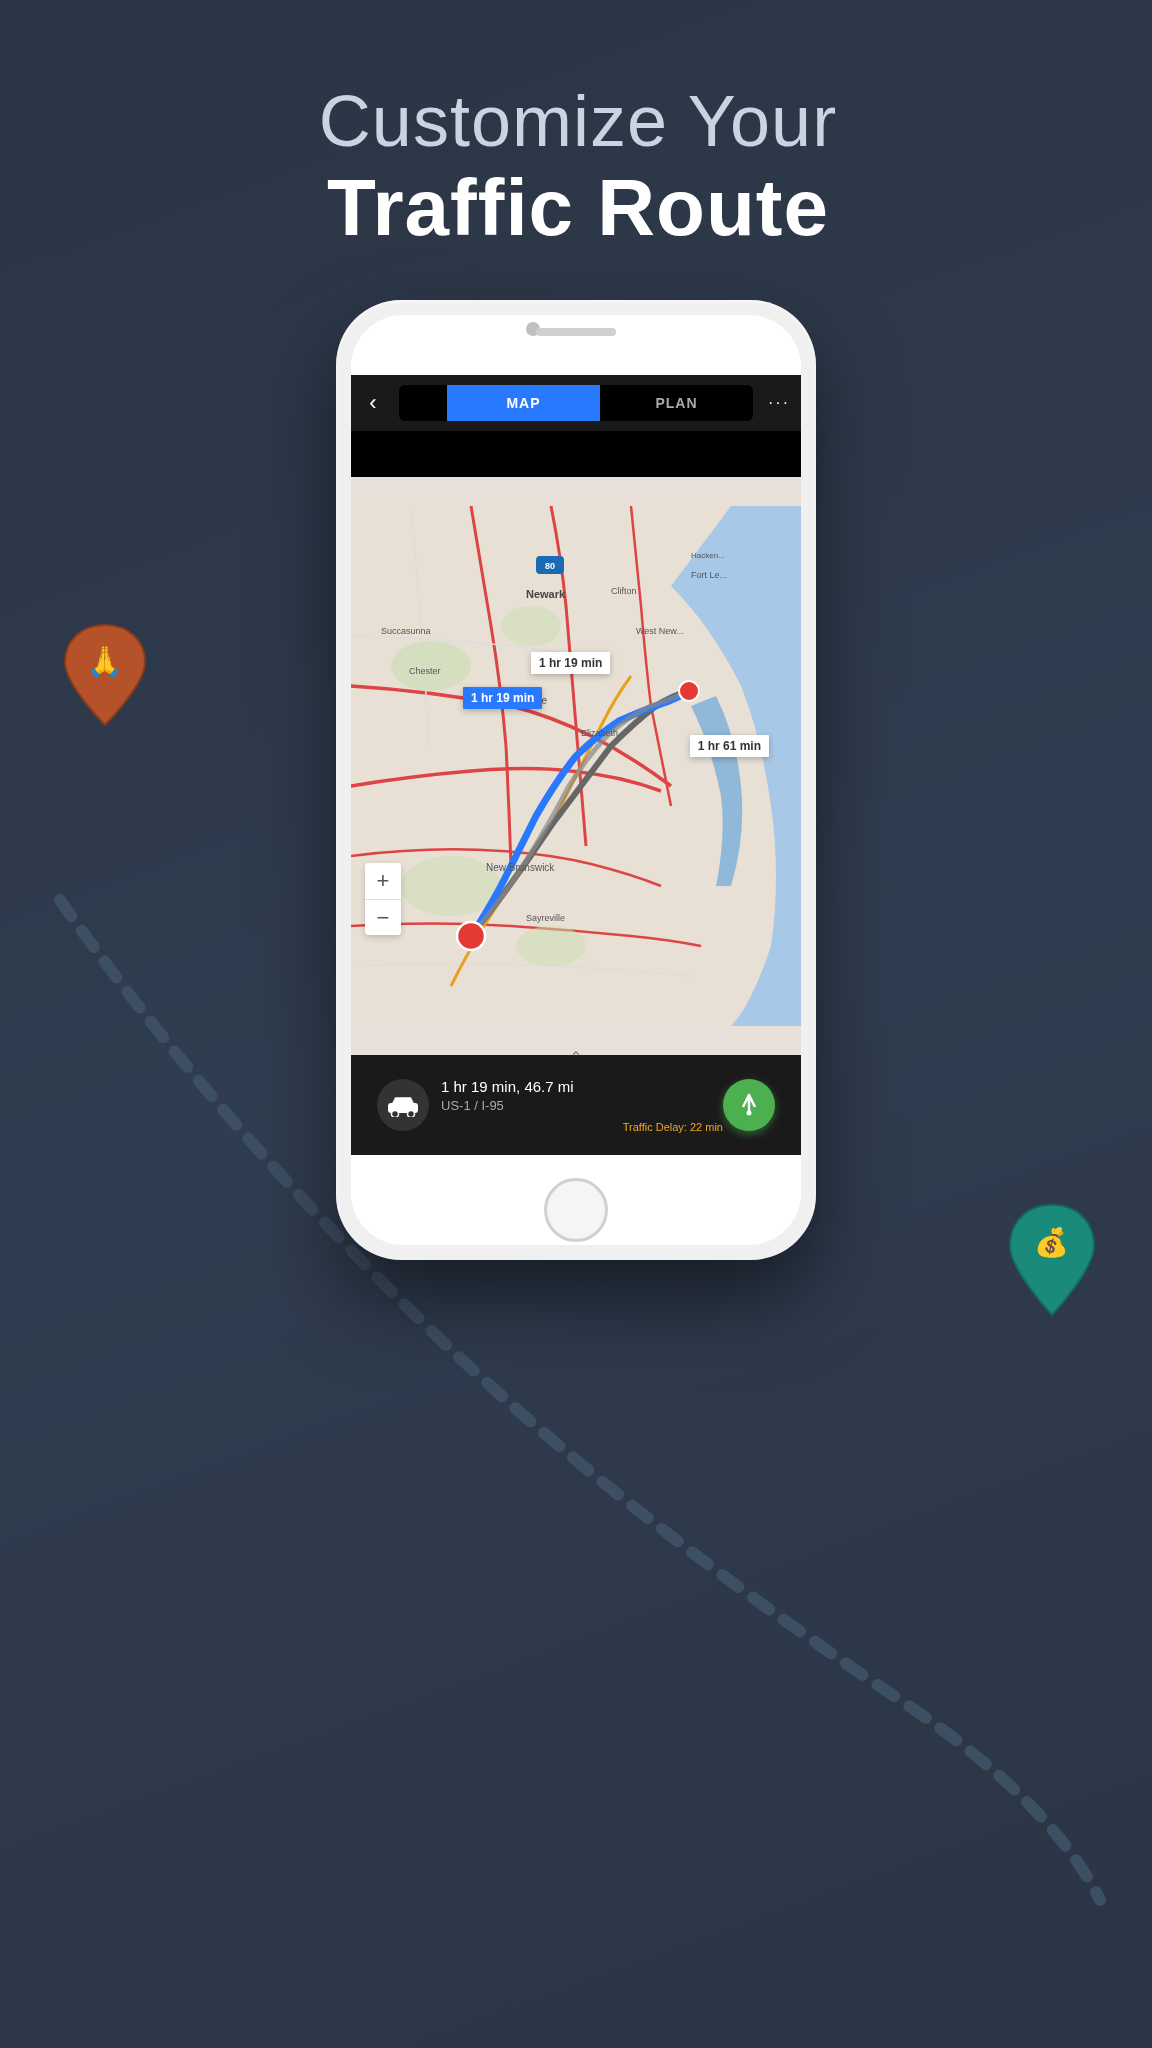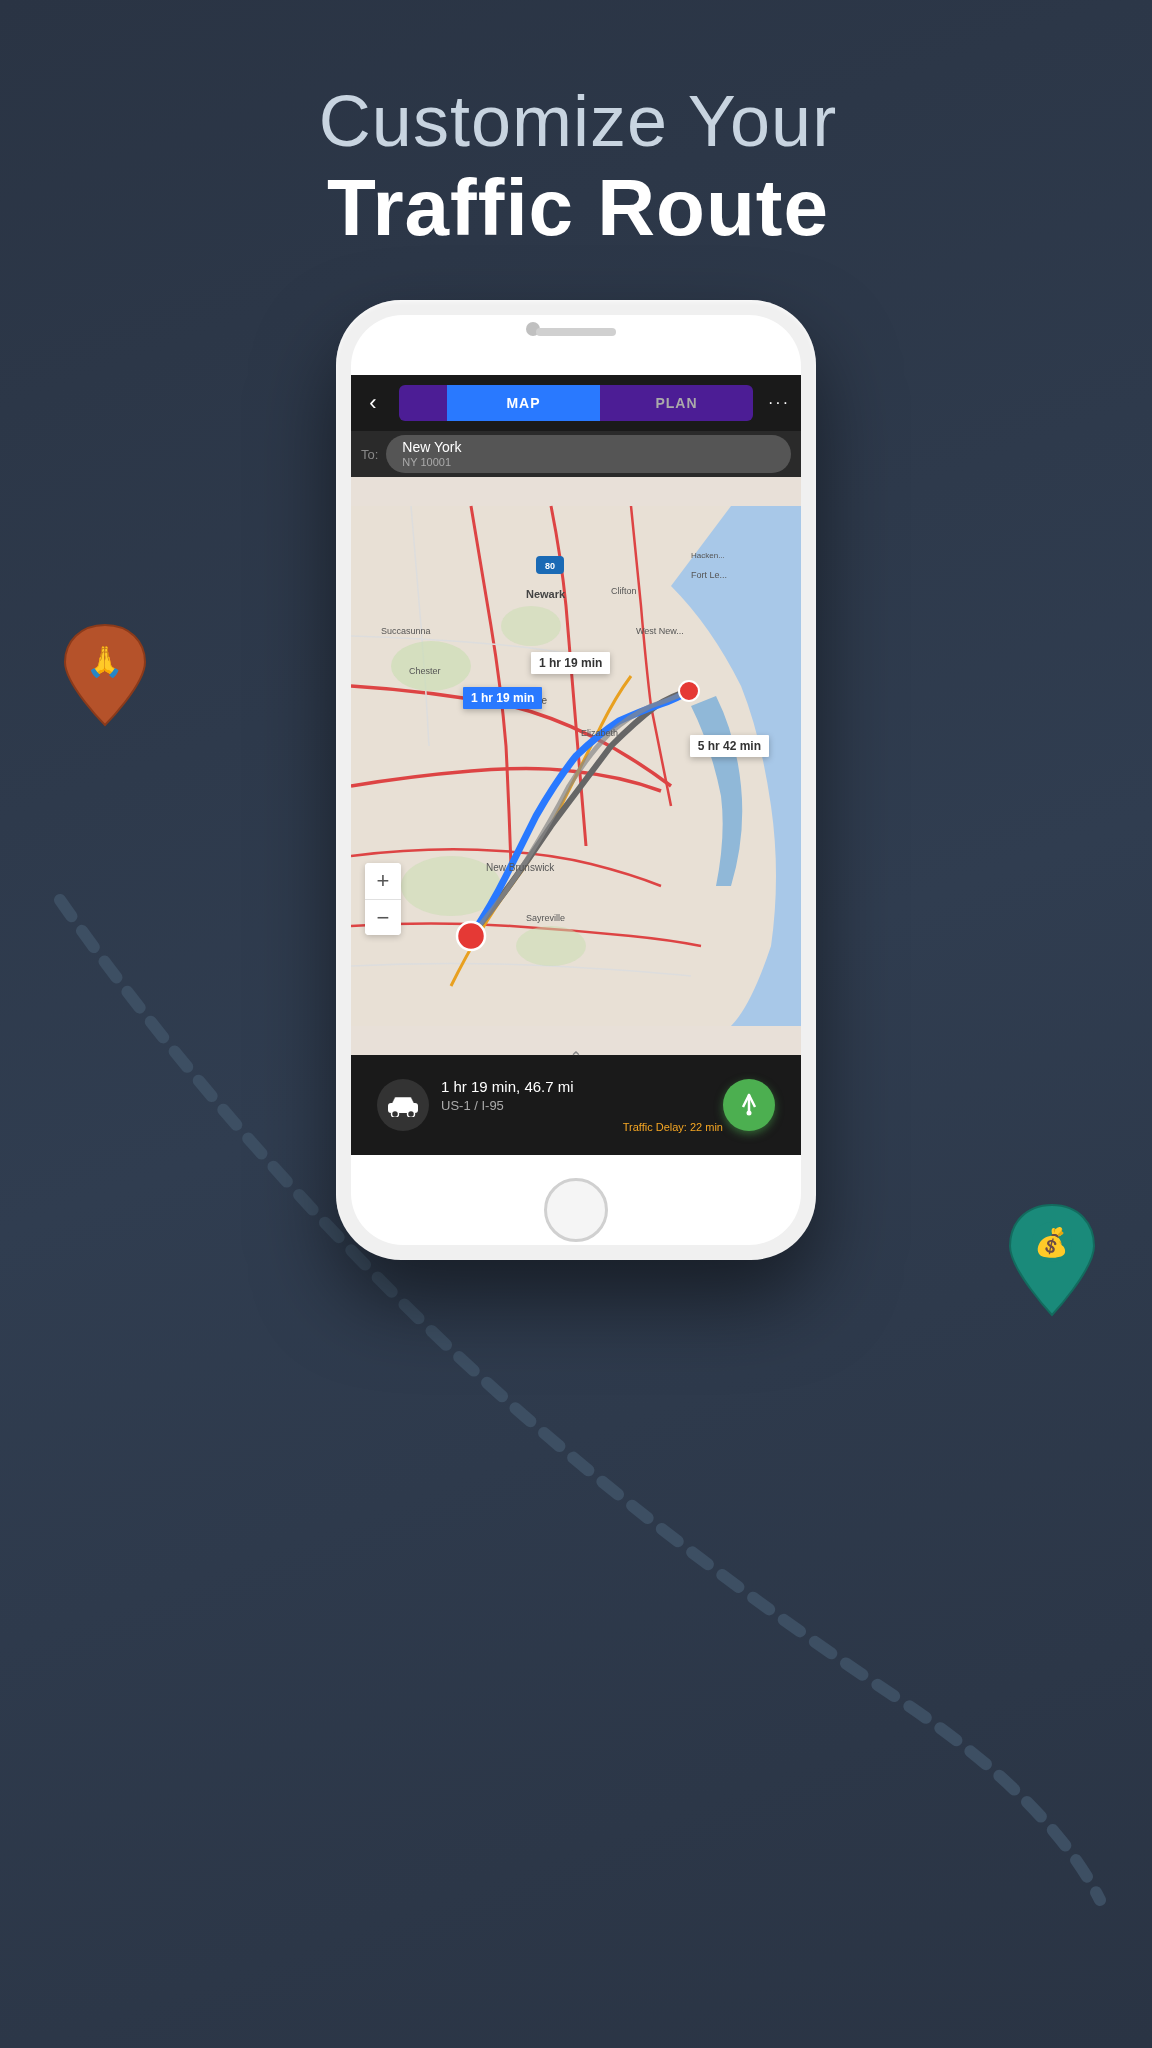--- a/index.html
+++ b/index.html
@@ -137,21 +137,21 @@
       color: #fff;
       font-size: 22px;
       cursor: pointer;
       flex-shrink: 0;
     }
 
     .tab-group {
       display: flex;
       flex: 1;
       height: 36px;
-      background: #4c1d95;
+      background: #000000;
       border-radius: 6px;
       overflow: hidden;
       margin: 0 4px;
       padding-left: 48px;
     }
 
     .tab-map {
       flex: 1;
       background: #2979ff;
       display: flex;
@@ -454,27 +454,20 @@
 
         <div class="app-topbar">
           <div class="back-btn">‹</div>
           <div class="tab-group">
             <div class="tab-map">MAP</div>
             <div class="tab-plan">PLAN</div>
           </div>
           <div class="more-btn">···</div>
         </div>
 
-        <div class="dest-bar">
-          <span class="dest-label">To:</span>
-          <div class="dest-input">
-            <div class="dest-city">New York</div>
-            <div class="dest-zip">NY 10001</div>
-          </div>
-        </div>
 
         <div class="map-area">
           
           <svg class="map-svg" viewBox="0 0 450 520" xmlns="http://www.w3.org/2000/svg">
 
             <rect width="450" height="520" fill="#e8e0d5"></rect>
 
             <path d="M320 80 Q360 120 390 180 Q410 230 420 300 Q430 370 420 440 Q400 500 380 520 L450 520 L450 0 L380 0 Z" fill="#a8c8e8"></path>
             <path d="M340 200 Q360 240 370 290 Q375 330 365 380 L380 380 Q395 330 390 280 Q385 230 365 190 Z" fill="#90b8d8"></path>
 
@@ -524,21 +517,21 @@
           </svg>
 
           
           <div class="route-label" style="top:175px; left:180px;">
             <span>1 hr 19 min</span>
           </div>
           <div class="route-label selected" style="top:210px; left:112px;">
             <span>1 hr 19 min</span>
           </div>
           <div class="route-label" style="top:258px; right:32px;">
-            <span>5 hr 42 min</span>
+            <span>1 hr 61 min</span>
           </div>
 
           
           <div class="map-controls">
             <button class="map-zoom-btn">+</button>
             <button class="map-zoom-btn">−</button>
           </div>
         </div>
 
         <div class="bottom-info">

